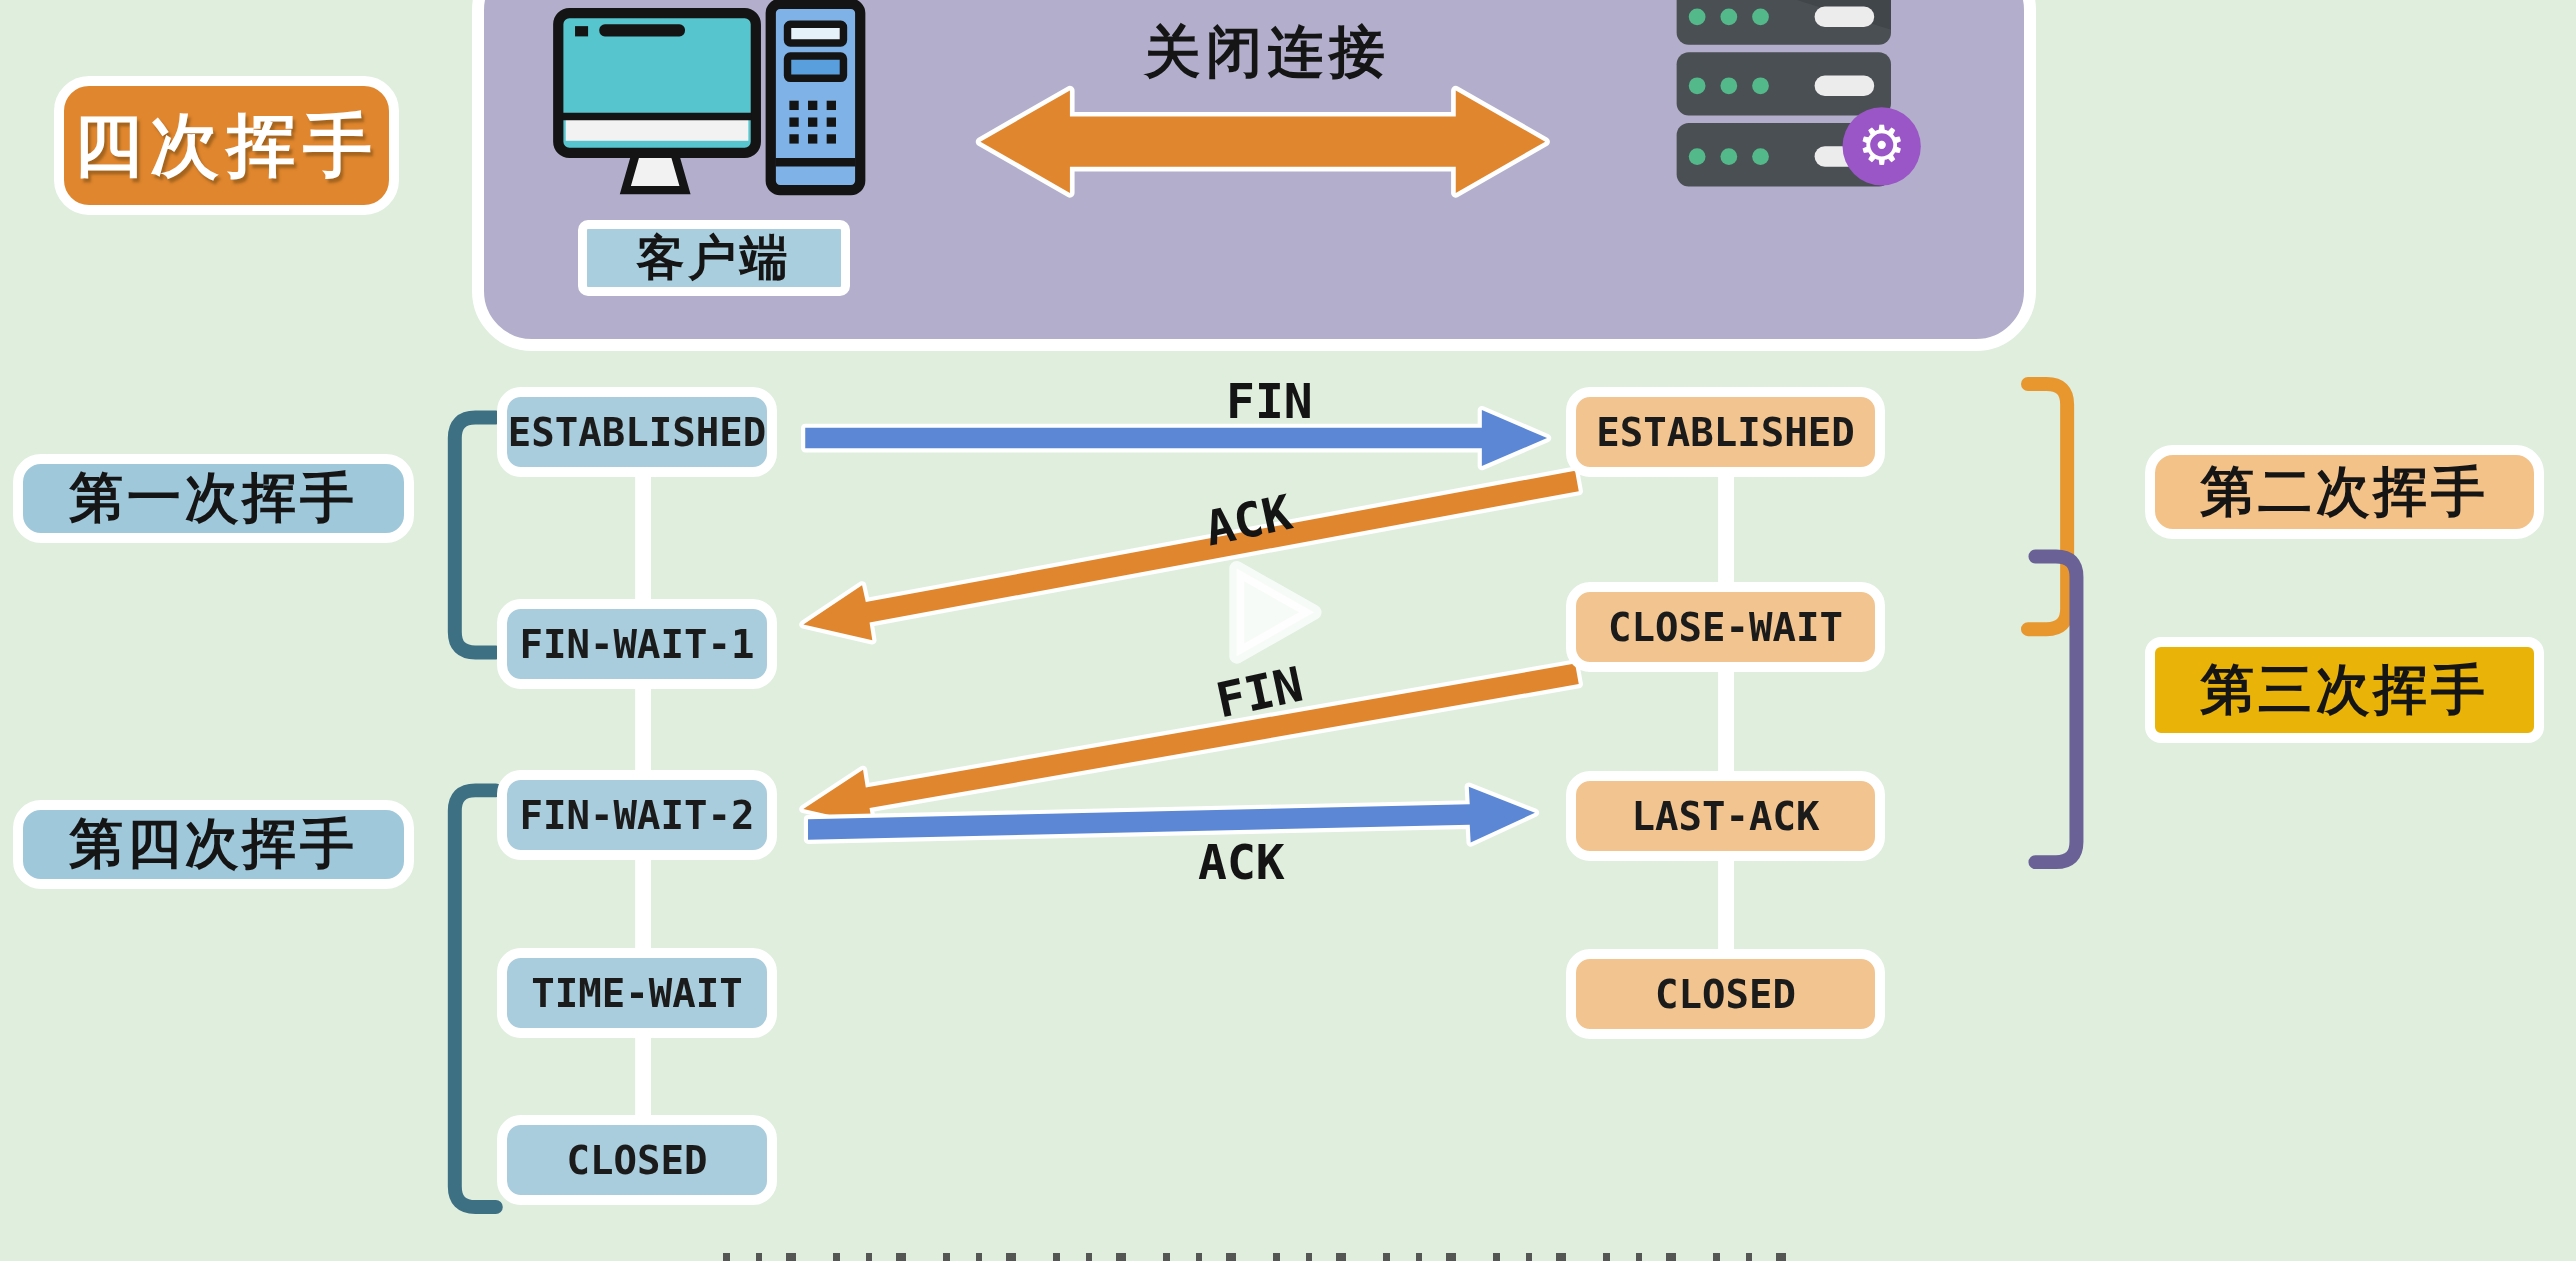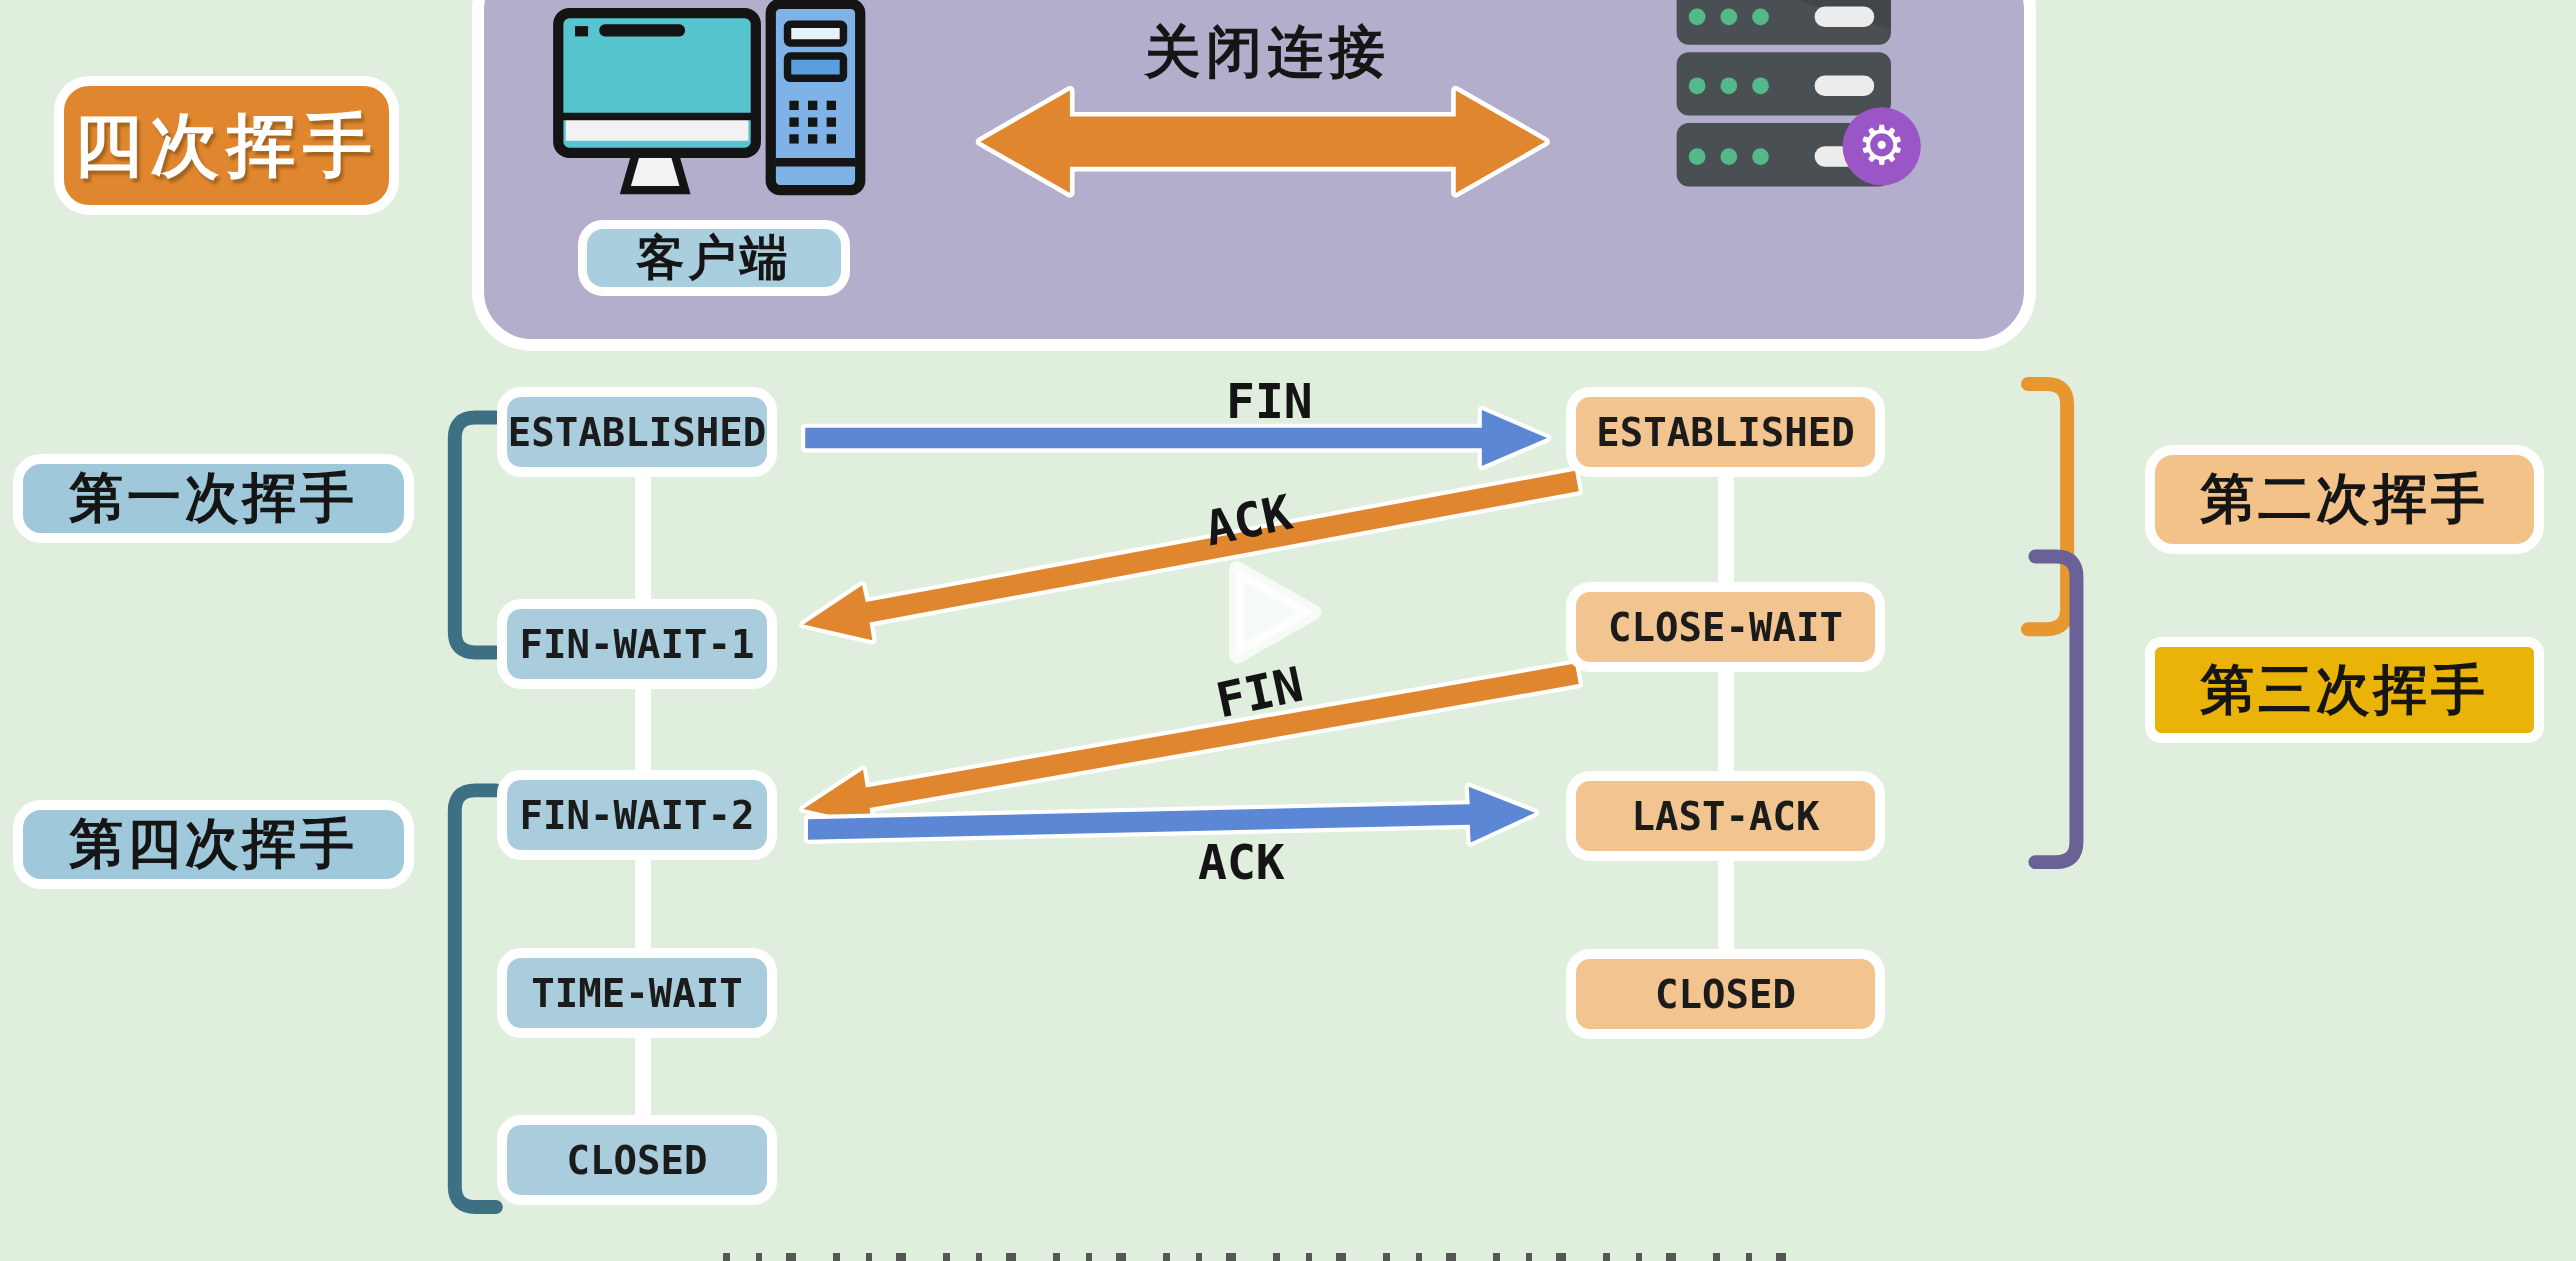--- a/index.html
+++ b/index.html
@@ -9,42 +9,42 @@
   
   .banner{position:absolute;left:472px;top:-50px;width:1564px;height:401px;
           background:#b3aecb;border:12px solid #ffffff;border-radius:60px;
           box-sizing:border-box;}
   .badge{position:absolute;left:54px;top:76px;width:345px;height:139px;
          background:#e0862e;border:10.3px solid #ffffff;border-radius:35px;
          box-sizing:border-box;display:flex;align-items:center;justify-content:center;
          color:#ffffff;font-size:69px;font-weight:900;letter-spacing:7.5px;
          text-shadow:2.8px 3.7px 2.8px rgba(90,60,10,0.45);}
   .endpoint-label{position:absolute;box-sizing:border-box;border:9.3px solid #ffffff;
-         border-radius:25px;display:flex;align-items:center;justify-content:center;
+         border-radius:10px;display:flex;align-items:center;justify-content:center;
          color:#151515;font-size:48px;font-weight:900;letter-spacing:3.7px;}
   .client-label{left:578px;top:220px;width:272px;height:76px;background:#a9cfdf;}
   .server-label{left:1666px;top:228px;width:280px;height:78px;background:#f5c693;}
   .conn-label{position:absolute;left:1081px;top:20.5px;width:373px;height:65px;
          display:flex;align-items:center;justify-content:center;
          color:#151515;font-size:56px;font-weight:900;letter-spacing:5.6px;}
 
   
   .state{position:absolute;box-sizing:border-box;border:10.3px solid #ffffff;
          border-radius:24px;display:flex;align-items:center;justify-content:center;
          font-family:"DejaVu Sans Mono",monospace;font-weight:bold;
          color:#1b1b1b;font-size:39px;letter-spacing:0px;z-index:3;text-align:right;}
   .state.client{left:497px;width:280px;height:90px;background:#a9cddd;}
   .state.server{left:1566px;width:319px;height:90px;background:#f2c490;}
 
   
   .wave{position:absolute;box-sizing:border-box;border:10.3px solid #ffffff;
         border-radius:28px;display:flex;align-items:center;justify-content:center;
         color:#151515;font-size:54px;font-weight:900;letter-spacing:3.7px;z-index:3;}
   .wave.left{left:13px;width:401px;height:89px;background:#9fc8da;}
-  .wave.second{left:2145px;top:445px;width:399px;height:109px;background:#f3c289;}
+  .wave.second{left:2145px;top:445px;width:399px;height:94px;background:#f3c289;}
   .wave.third{left:2145px;top:637px;width:399px;height:106px;background:#eab308;border-radius:16px;}
 
   
   .msg{position:absolute;color:#141414;font-family:"DejaVu Sans Mono",monospace;
        font-weight:bold;font-size:48px;z-index:3;white-space:nowrap;}
 
   
   svg.overlay{position:absolute;left:0;top:0;z-index:2;pointer-events:none;}
   .play-wrap{position:absolute;left:0;top:0;z-index:10;pointer-events:none;}
 

